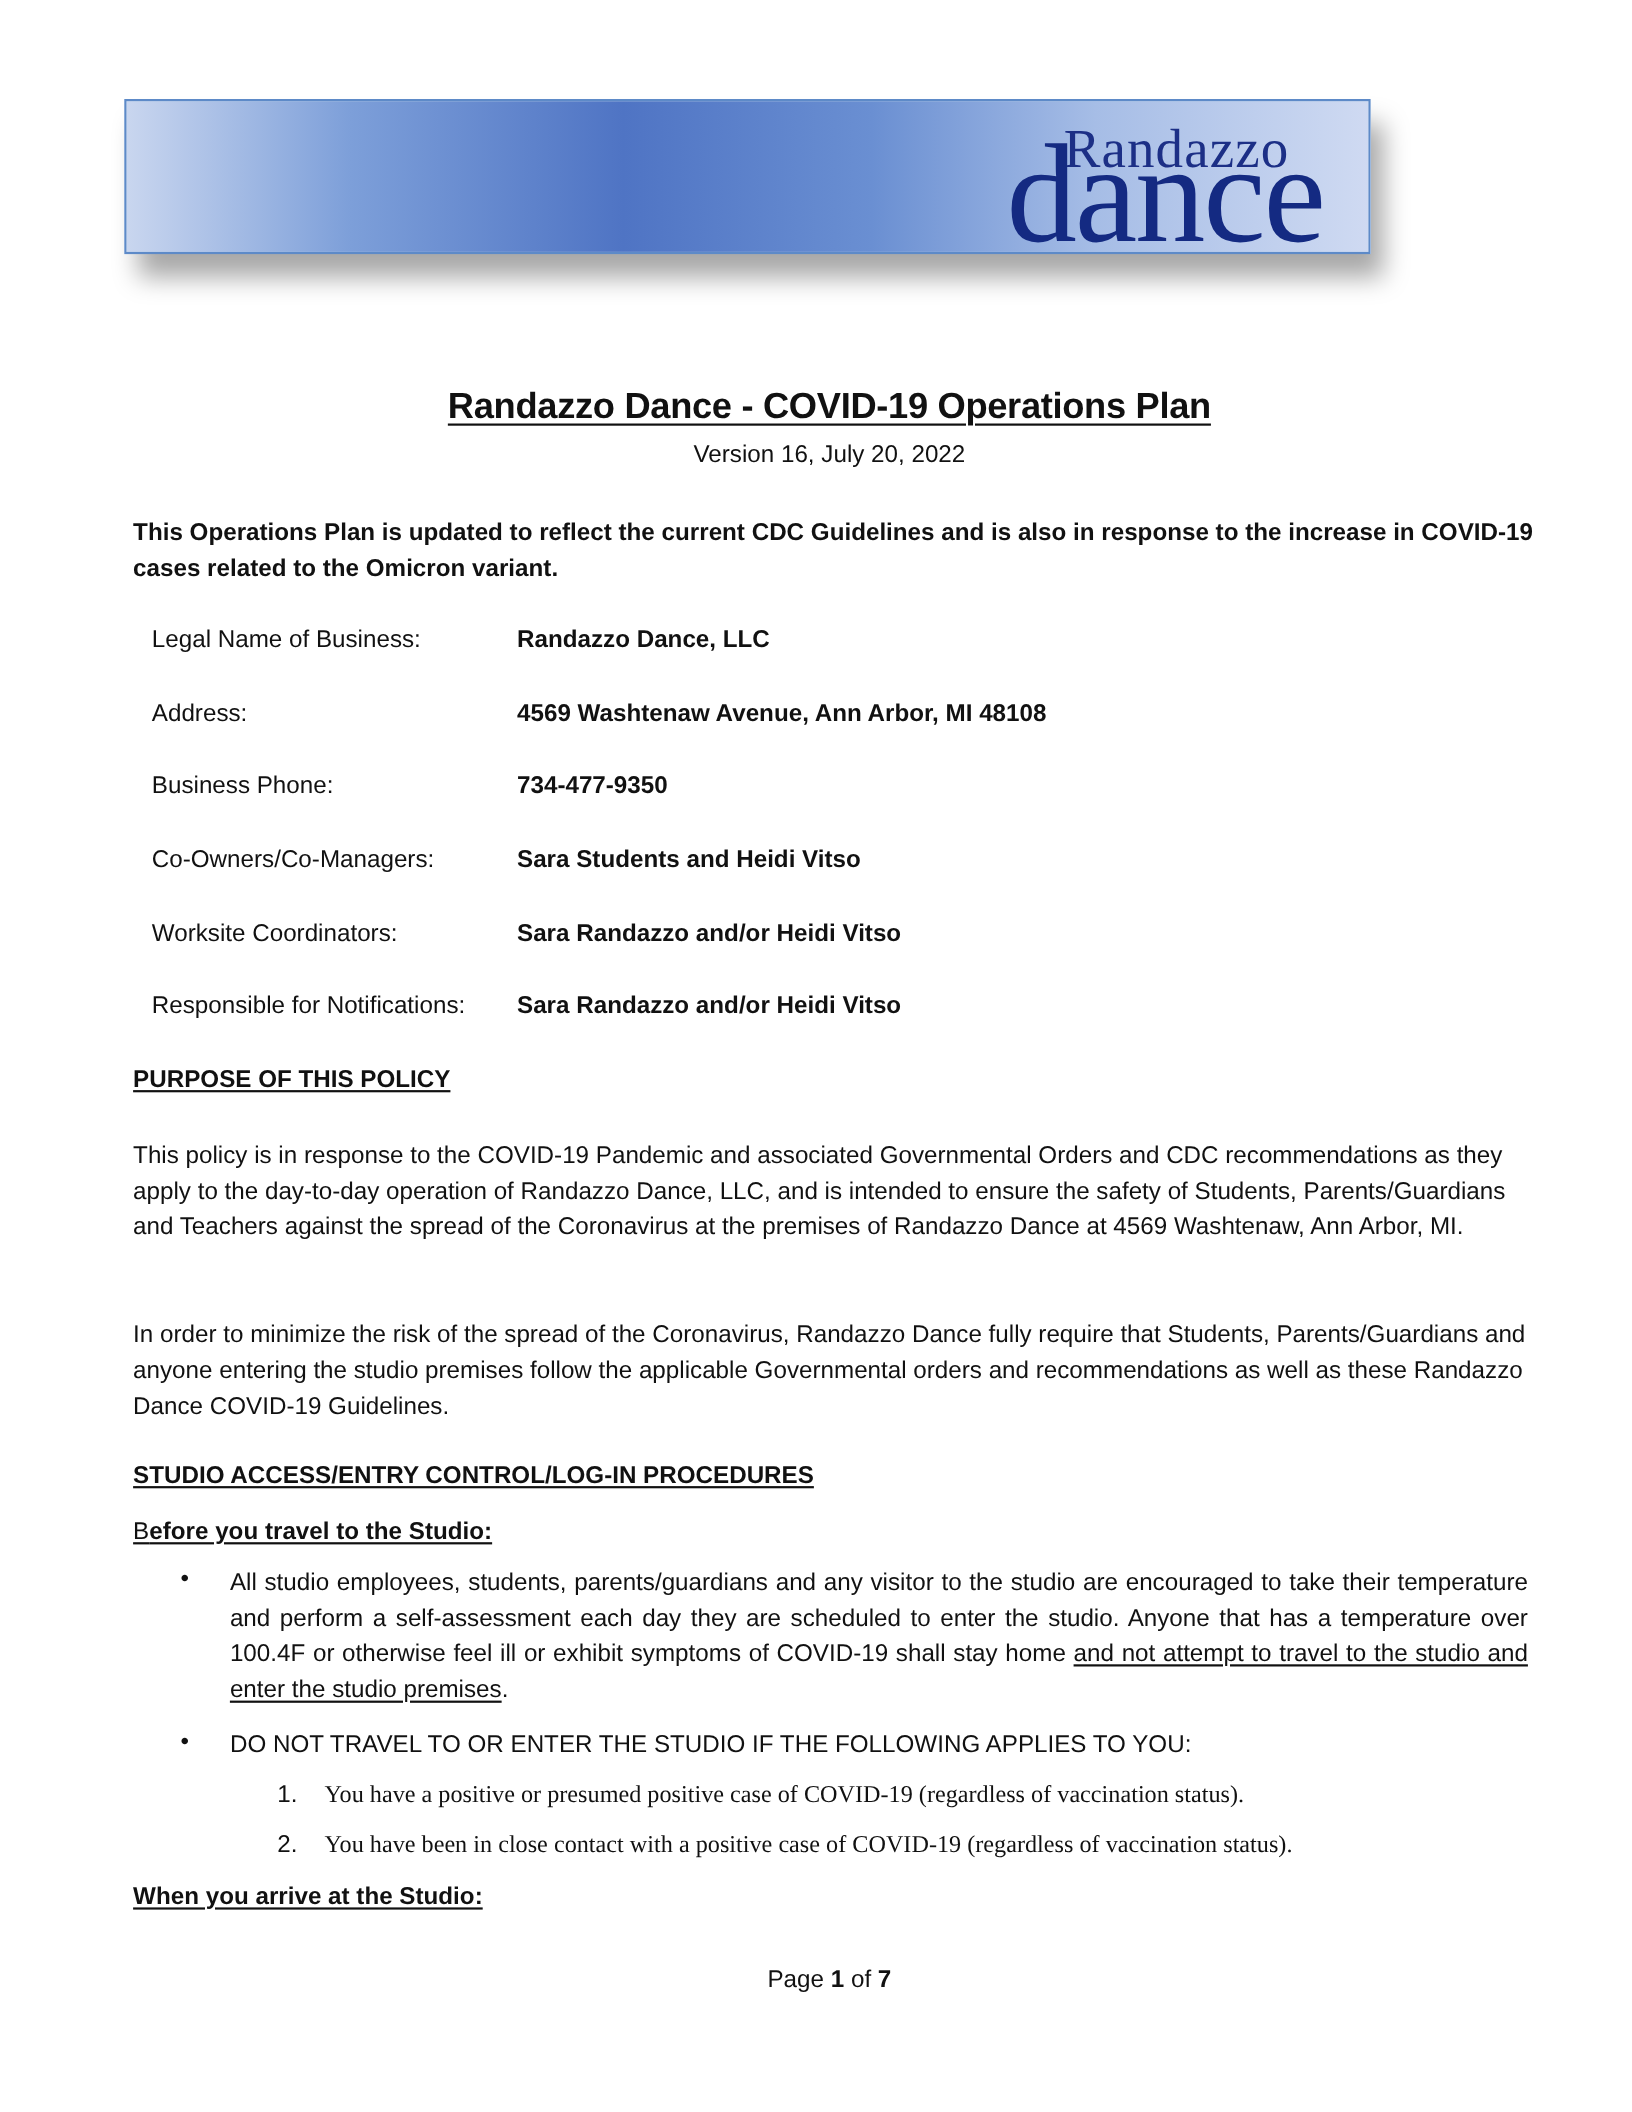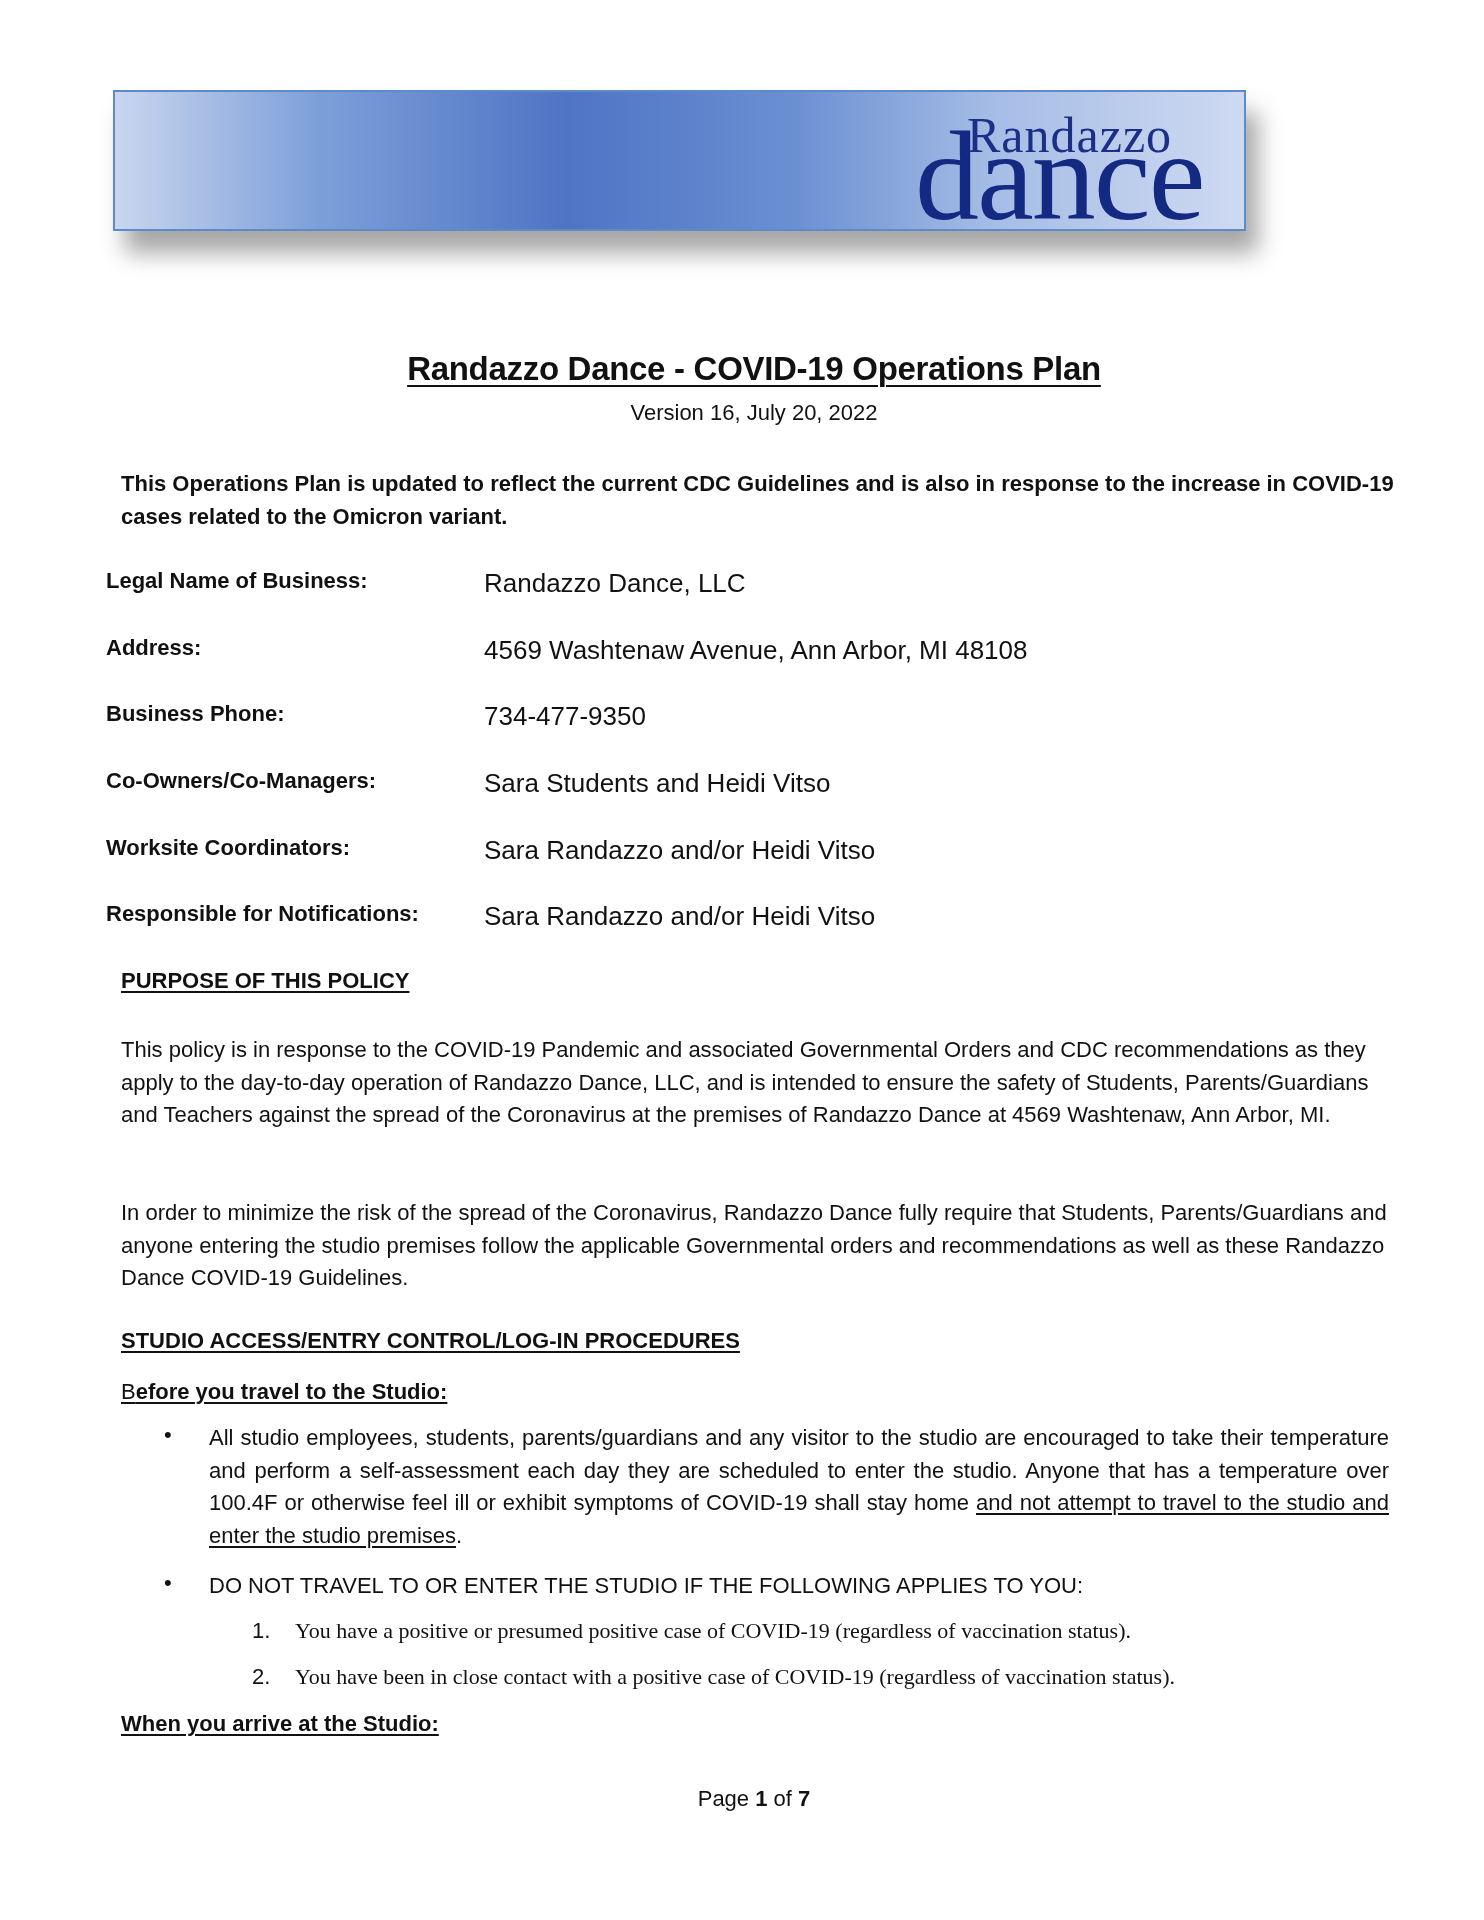--- a/index.html
+++ b/index.html
@@ -20,22 +20,22 @@
 
   .title { left: 0; width: 1484px; text-align: center; top: 350px; font-size: 33px; font-weight: bold;
            text-decoration: underline; text-decoration-thickness: 2px; text-underline-offset: 5px;
            font-family: "Liberation Sans Narrow", "Liberation Sans", sans-serif; letter-spacing: -0.3px; }
   .version { left: 0; width: 1484px; text-align: center; top: 400px; font-size: 22px; }
   .bold { font-weight: bold; }
   .u { text-decoration: underline; text-underline-offset: 3px; }
 
   .intro { left: 109px; top: 467px; width: 1280px; white-space: normal; font-weight: bold; font-size: 22px; line-height: 33px; }
 
-  .row-label { left: 94px; font-weight: bold; font-size: 22px; text-align: center; }
-  .row-value { left: 472px; font-weight: normal; font-size: 26px; }
+  .row-label { left: 126px; font-weight: normal; font-size: 22px; text-align: center; }
+  .row-value { left: 458px; font-weight: bold; font-size: 22px; }
 
   .heading { left: 109px; font-weight: bold; font-size: 22px; text-decoration: underline; text-underline-offset: 3px; }
 
   .para { left: 109px; width: 1280px; white-space: normal; font-size: 22px; line-height: 32.5px; }
 
   .bullet-dot { font-size: 22px; }
   .bullet-text { left: 197px; width: 1180px; white-space: normal; font-size: 22px; line-height: 32.5px; text-align: justify; }
   .num { left: 240px; font-size: 22px; }
   .num-text { left: 283px; font-size: 22px; font-family: Liberation Serif, serif; }
 

